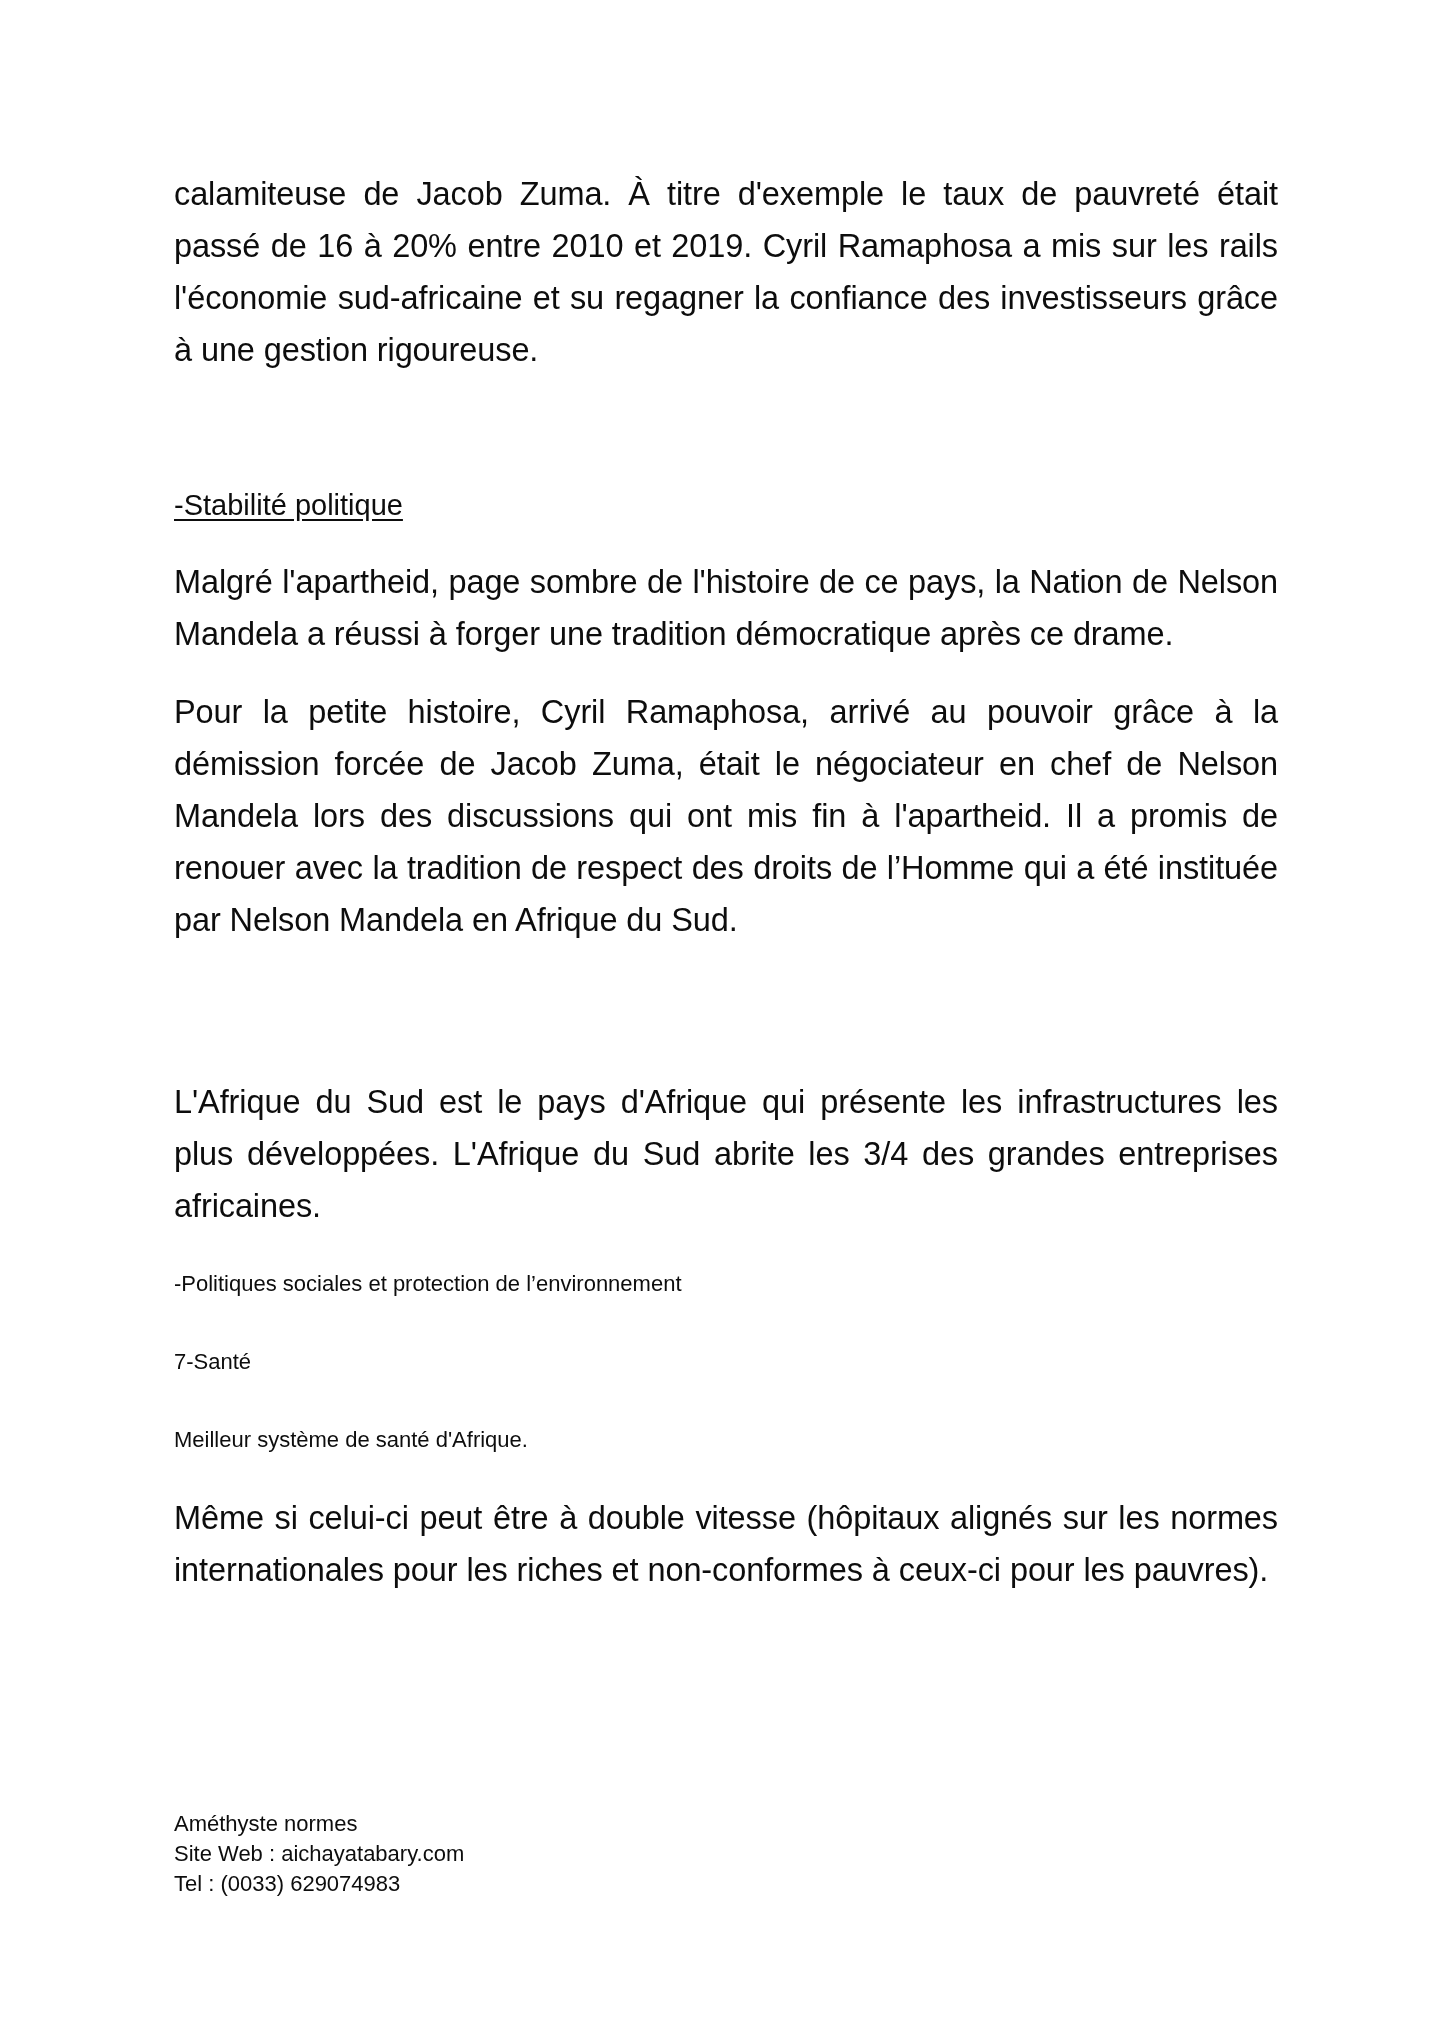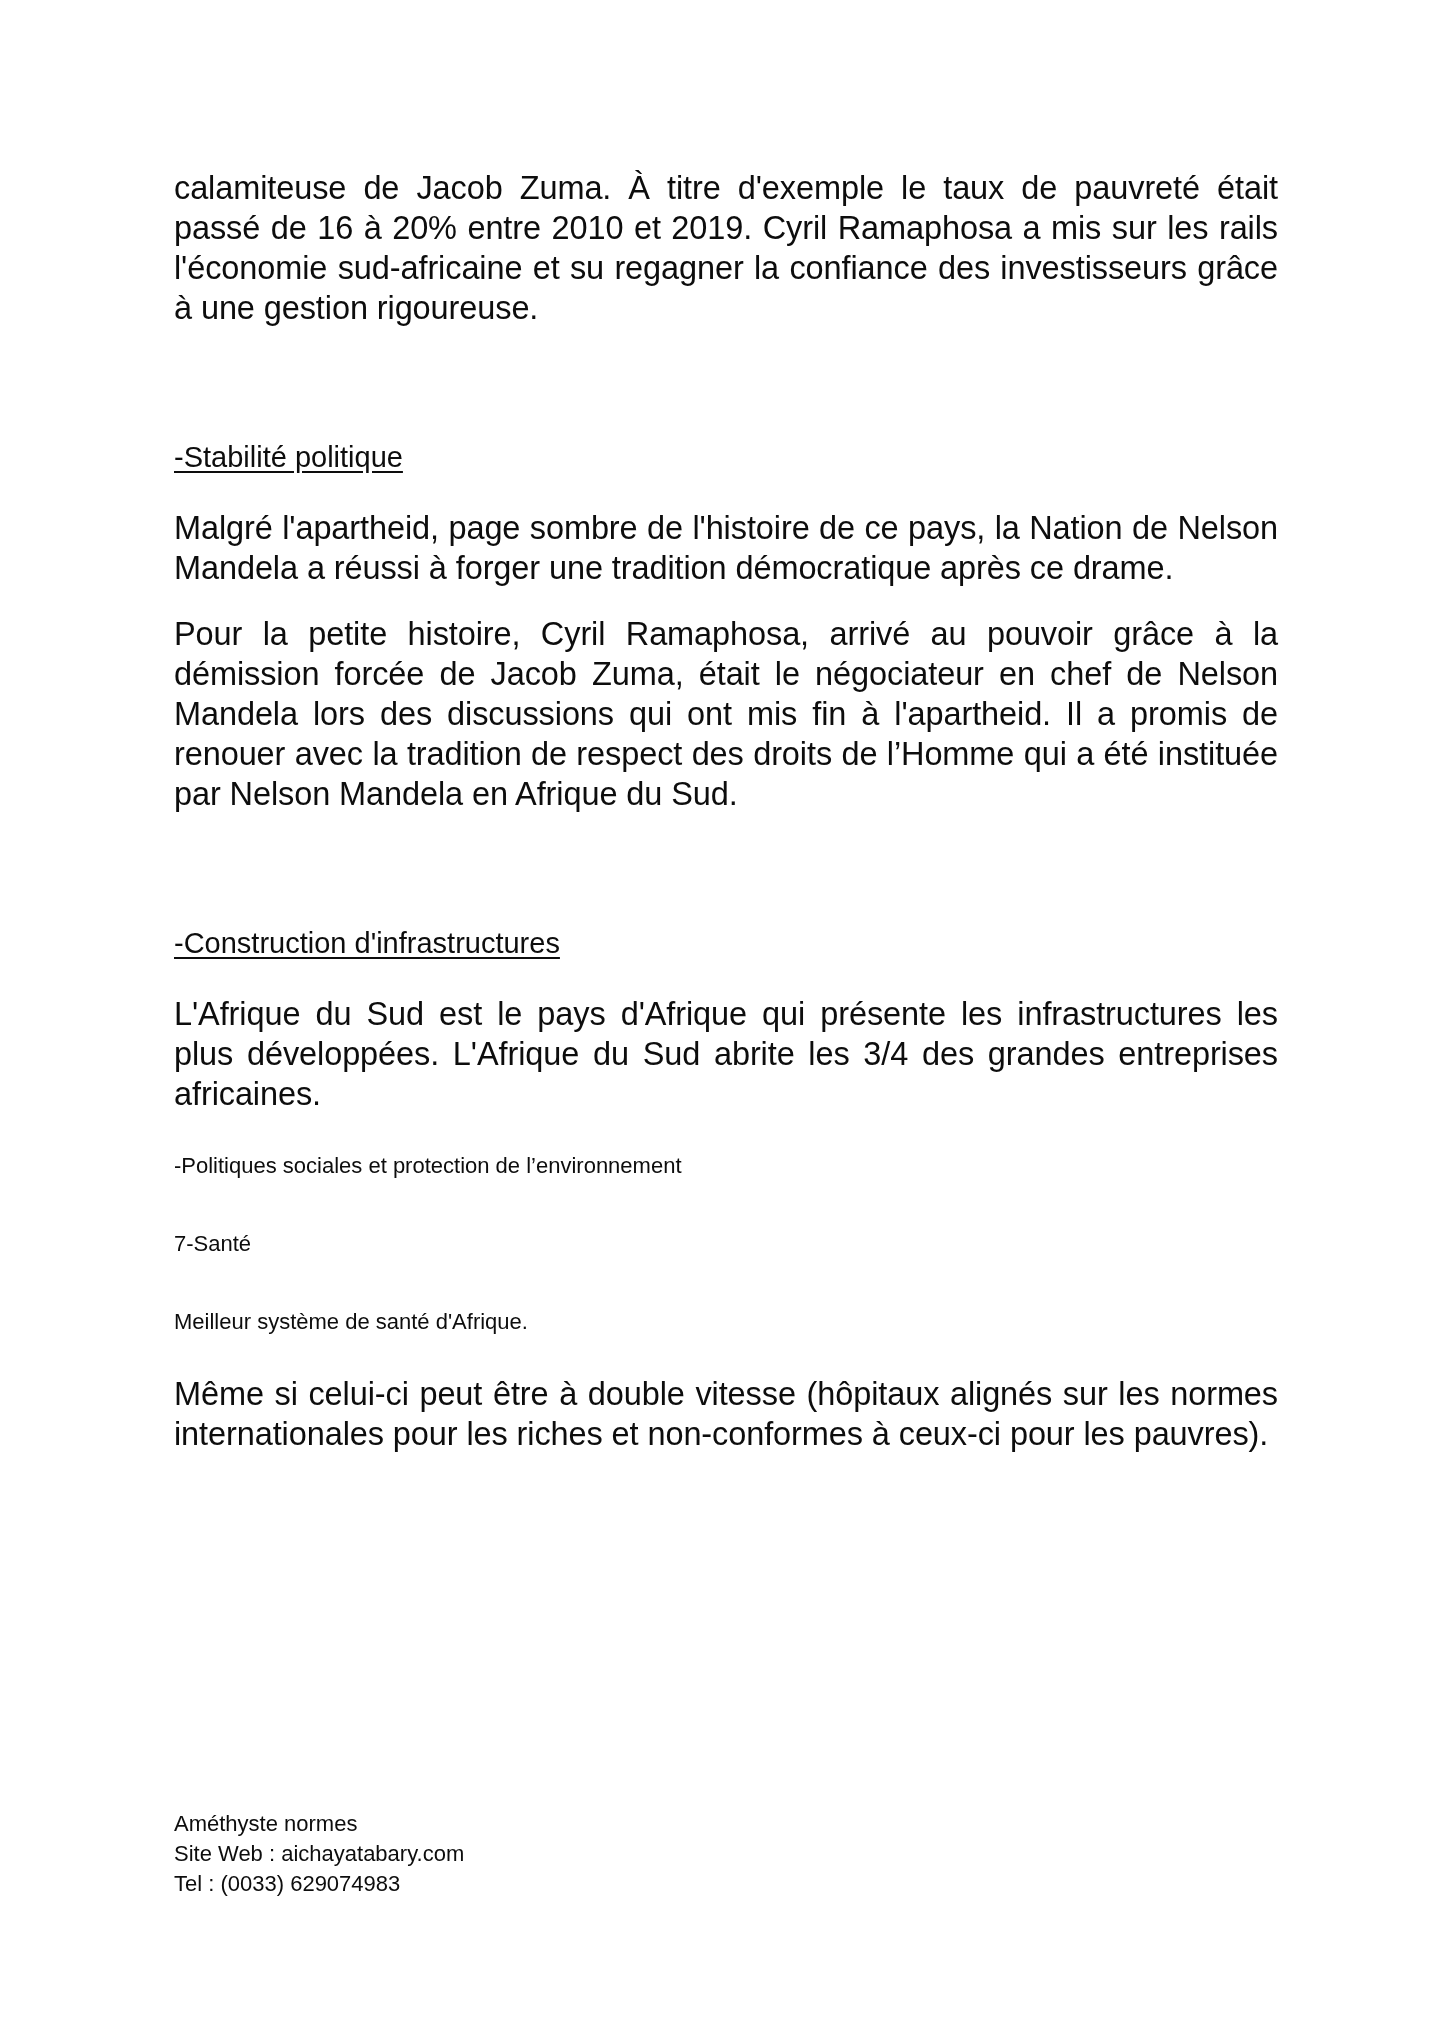--- a/index.html
+++ b/index.html
@@ -25,21 +25,21 @@
   }
   .content {
     position: absolute;
     left: 174px;
     top: 168px;
     width: 1104px;
   }
   p.body-text {
     margin: 0 0 0 0;
     font-size: 32.5px;
-    line-height: 40px;
+    line-height: 52px;
     text-align: justify;
     text-justify: inter-word;
     letter-spacing: -0.1px;
     word-spacing: 0px;
     color: #0d0d0d;
   }
   .gap-sm { height: 26px; }
   .gap-xl { height: 104px; }
   h2.section-heading {
     margin: 0;
@@ -89,21 +89,20 @@
     <div class="gap-sm"></div>
 
     <p class="body-text">Malgré l'apartheid, page sombre de l'histoire de ce pays, la Nation de Nelson Mandela a réussi à forger une tradition démocratique après ce drame.</p>
 
     <div class="gap-sm"></div>
 
     <p class="body-text">Pour la petite histoire, Cyril Ramaphosa, arrivé au pouvoir grâce à la démission forcée de Jacob Zuma, était le négociateur en chef de Nelson Mandela lors des discussions qui ont mis fin à l'apartheid. Il a promis de renouer avec la tradition de respect des droits de l’Homme qui a été instituée par Nelson Mandela en Afrique du Sud.</p>
 
     <div class="gap-xl"></div>
 
-    <h2 class="section-heading">-Construction d'infrastructures</h2>
 
     <div class="gap-sm"></div>
 
     <p class="body-text">L'Afrique du Sud est le pays d'Afrique qui présente les infrastructures les plus développées. L'Afrique du Sud abrite les 3/4 des grandes entreprises africaines.</p>
 
     <div class="gap-sm"></div>
 
     <p class="plain-line">-Politiques sociales et protection de l’environnement</p>
 
     <div class="gap-sm"></div>

